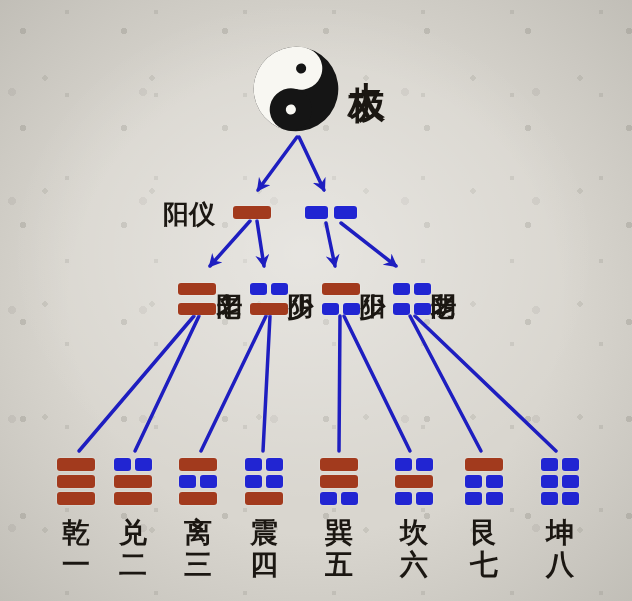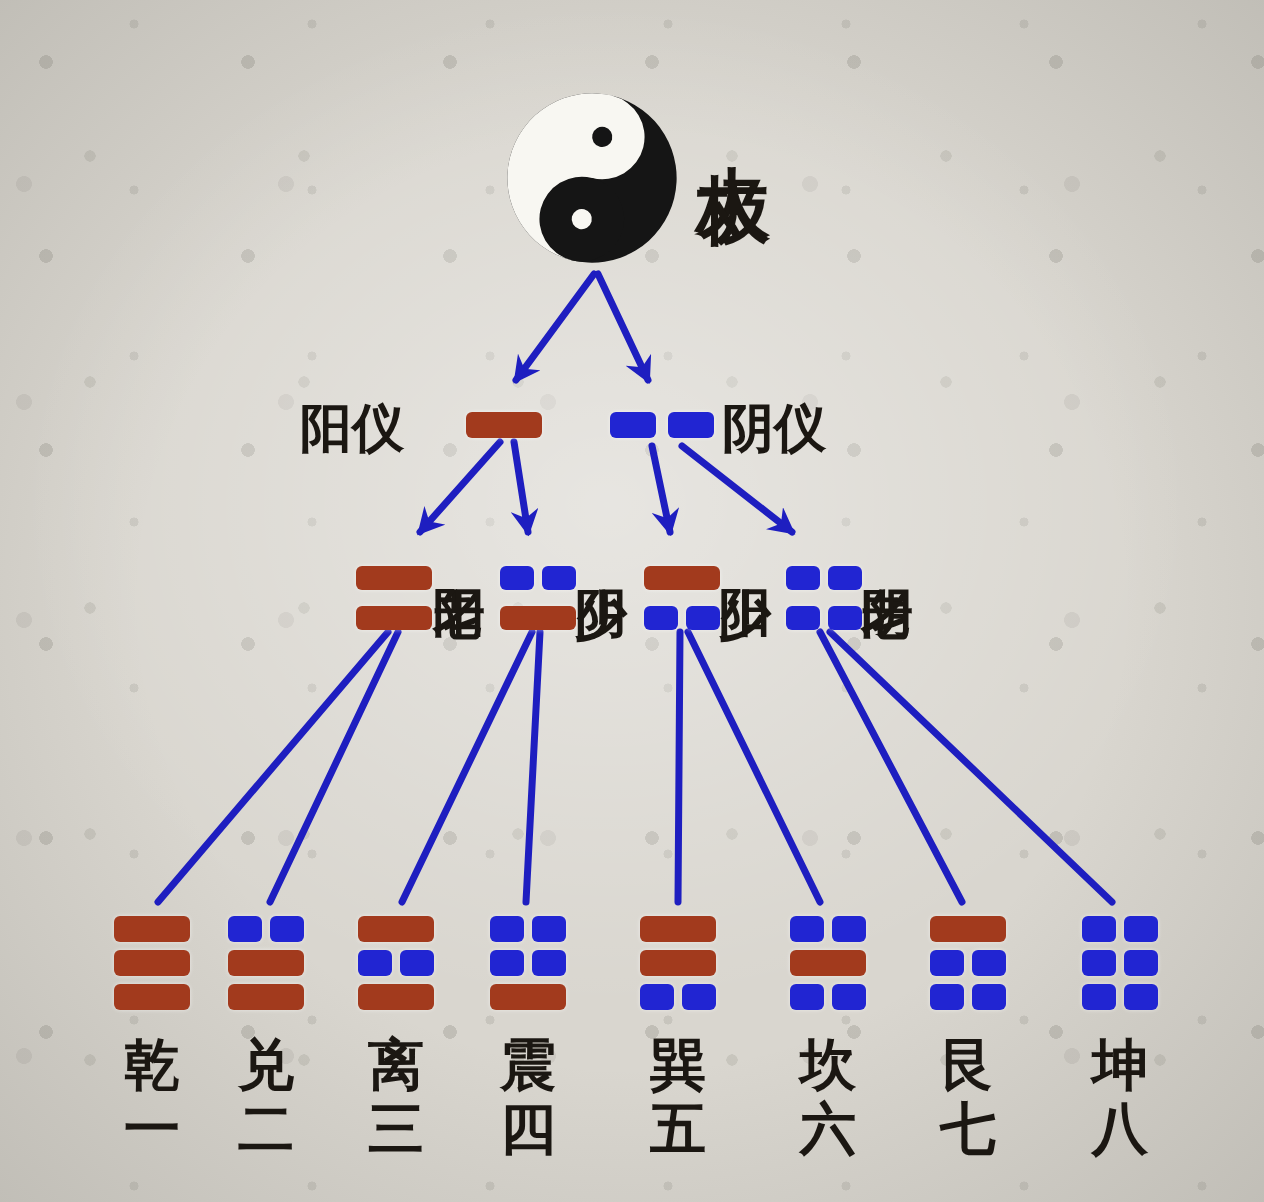--- a/index.html
+++ b/index.html
@@ -88,31 +88,30 @@
         <path d="M0,-46 A46,46 0 0,0 0,46 Z" fill="#f8f7f2"></path>
         <circle cy="-23" r="23" fill="#f8f7f2"></circle>
         <circle cy="23" r="23" fill="#151515"></circle>
         <circle cy="-23" r="5.5" fill="#151515"></circle>
         <circle cy="23" r="5.5" fill="#f8f7f2"></circle>
       </g>
     </svg>
   </div>
   <div class="abs txt vtext taiji-label" style="left:348px;top:52px;">太极</div>
 
-  <div class="abs txt l2label" style="left:150px;top:197px;">阳仪</div>
+  <div class="abs txt l2label" style="left:163px;top:197px;">阳仪</div>
   <div class="bars l2bars" style="left:233px;top:206px;">
       <div class="bar-row yang"></div>
     </div>
   <div class="bars l2bars wide" style="left:305px;top:206px;">
       <div class="bar-row yin">
         <span class="seg"></span>
         <span class="seg"></span>
       </div>
     </div>
-  <div class="abs txt l2label" style="left:361px;top:197px;">阴仪</div>
 
   <div class="bars ph-bars" style="left:178px;top:283px;">
       <div class="bar-row yang"></div>
       <div class="bar-row yang"></div>
     </div>
   <div class="abs txt vtext ph-label" style="left:217px;top:273px;">老阳</div>
 
   <div class="bars ph-bars" style="left:250px;top:283px;">
       <div class="bar-row yin">
         <span class="seg"></span>

